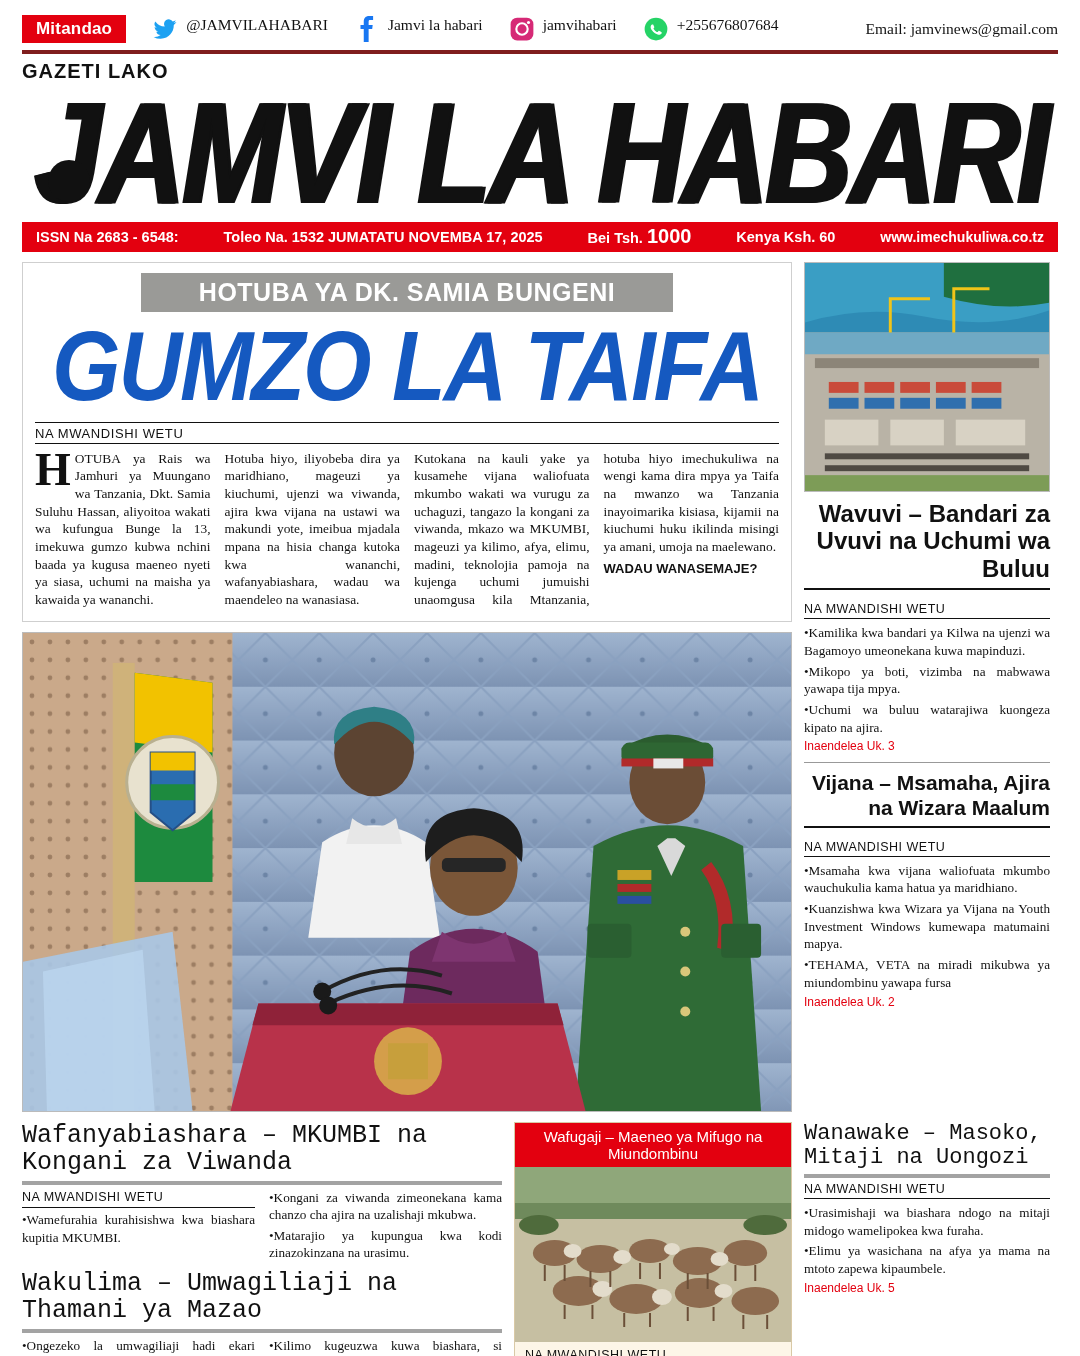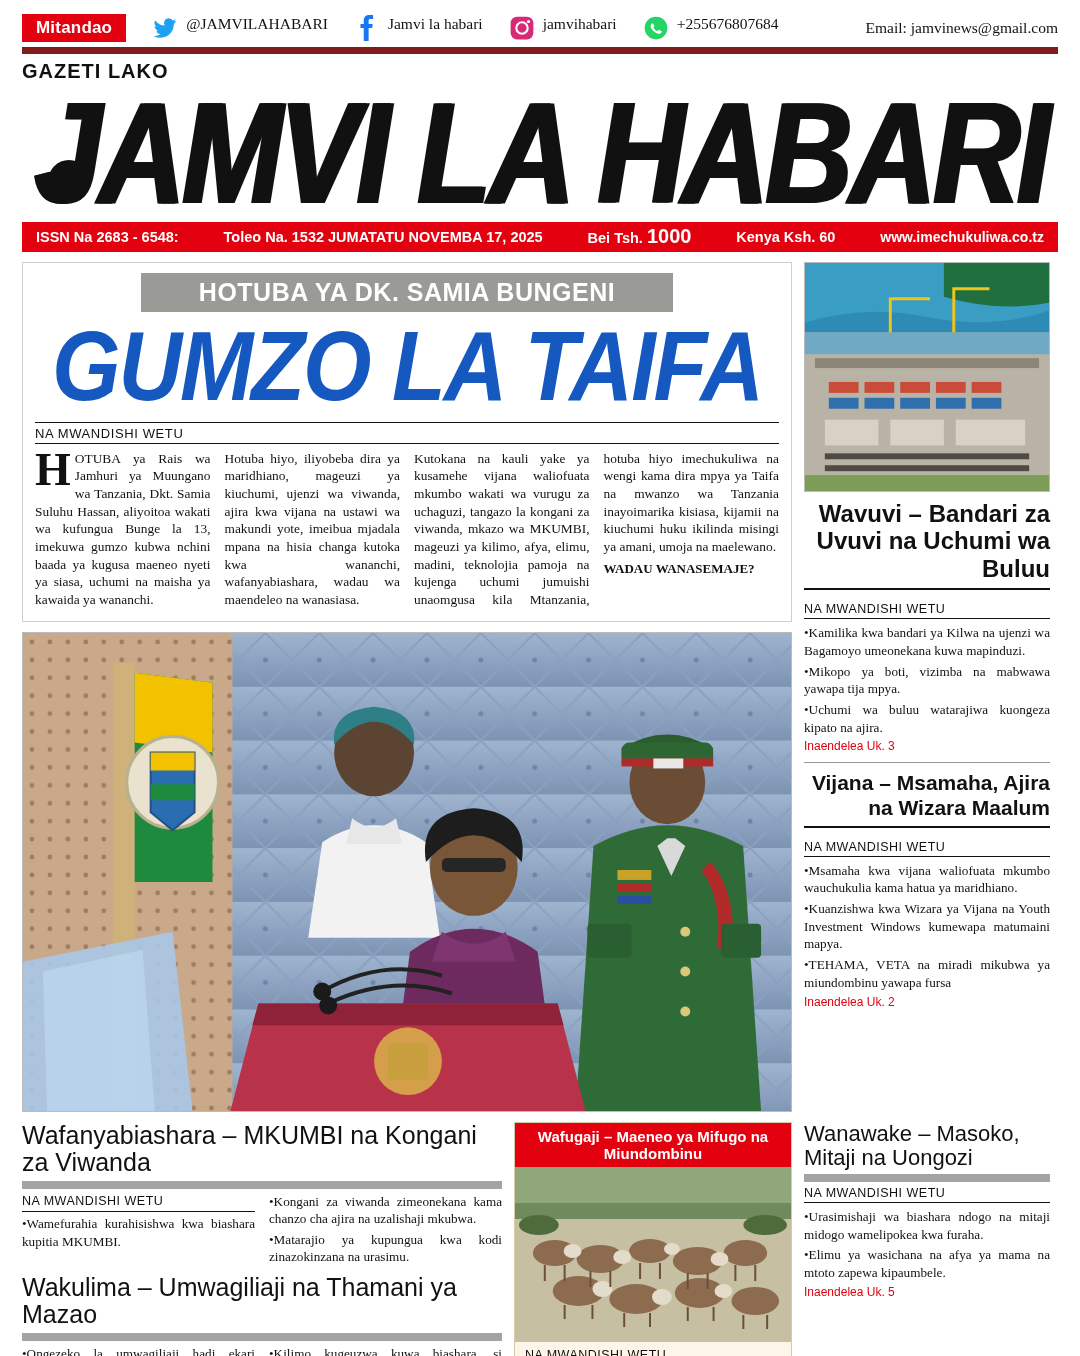--- a/index.html
+++ b/index.html
@@ -9,21 +9,21 @@
     background:#ffffff;
     font-family:"Liberation Serif", serif;
     color:#111;
     overflow:hidden;
   }
   .page { position:relative; width:1080px; height:1356px; padding:14px 22px 10px 22px; }
 
   
   .social-bar {
     display:flex; align-items:center; gap:0;
-    border-bottom:7px solid #7f1d1d;
+    border-bottom:4px solid #7f1d1d;
     padding-bottom:6px; height:40px;
   }
   .social-tag {
     background:#e3000f; color:#fff; font-family:"Liberation Sans", sans-serif;
     font-weight:bold; font-size:17px; padding:4px 14px; letter-spacing:.2px;
   }
   .soc-item { display:flex; align-items:flex-start; gap:8px; margin-left:26px; }
   .soc-item .label { font-family:"Liberation Serif", serif; font-size:15.5px; color:#111; }
   .ic { width:26px; height:26px; display:inline-block; position:relative; }
   .ic svg { display:block; }
@@ -82,21 +82,21 @@
   .byline-rule { border-top:1.5px solid #111; }
   .byline {
     font-family:"Liberation Sans", sans-serif; font-size:13px; letter-spacing:.6px;
     padding:3px 0 2px 0; border-bottom:1.5px solid #111; margin-bottom:6px;
   }
   .lead-cols { column-count:4; column-gap:14px; font-size:13.4px; line-height:1.32; text-align:justify; }
   .lead-cols p { margin:0 0 4px 0; }
   .lead-cols p.first::first-letter {
     float:left; font-size:46px; line-height:36px; padding:2px 4px 0 0; font-weight:bold;
   }
-  .ask { font-family:Liberation Serif, serif; font-weight:bold; font-size:13px; }
+  .ask { font-family:Liberation Sans, sans-serif; font-weight:bold; font-size:13px; }
 
   
   .photo-main { margin-top:10px; width:100%; height:480px; position:relative; overflow:hidden; border:1px solid #bbb; }
 
   
   .r-photo { width:100%; height:230px; position:relative; overflow:hidden; border:1px solid #bbb; }
   .r-head {
     font-family:"Liberation Sans", sans-serif; font-size:24px; line-height:1.15;
     text-align:right; margin:8px 0 12px 0; border-bottom:2px solid #111; padding-bottom:6px;font-weight:bold;
   }
@@ -110,30 +110,30 @@
   .cont { color:#e3000f; font-family:"Liberation Sans", sans-serif; font-size:12px; margin-top:3px; }
   .hr-thin { border-top:1px solid #999; margin:9px 0 8px 0; }
 
   
   .bottom { display:flex; gap:12px; margin-top:10px; }
   .b-left { width:480px; }
   .b-mid { width:278px; background:#fdf6e8; border:1px solid #d9c9a6; padding:0 0 6px 0; }
   .b-right { width:246px; }
 
   .b-head {
-    font-family:Liberation Sans, sans-serif; font-size:25px; line-height:1.1;
-    border-bottom:8px solid #a3a3a3; padding-bottom:4px; margin:0 0 4px 0;
+    font-family:Liberation Mono, monospace; font-size:25px; line-height:1.1;
+    border-bottom:4px solid #a3a3a3; padding-bottom:4px; margin:0 0 4px 0;
   }
   .b-head.sm { font-size:22px; }
   .two-col { column-count:2; column-gap:14px; font-size:13.2px; line-height:1.33; text-align:justify; }
   .two-col p { margin:0 0 3px 0; }
 
   .mid-strip {
     background:#e3000f; color:#fff; font-family:"Liberation Sans", sans-serif;
-    font-size:15px; padding:5px 8px; text-align:center;font-weight:bold;
+    font-size:15px; padding:5px 8px; text-align:center;
   }
   .mid-photo { width:100%; height:175px; overflow:hidden; position:relative; }
   .mid-body { padding:6px 10px 0 10px; }
 
   
   svg.photo { display:block; width:100%; height:100%; }
 </style>
 </head>
 <body>
 

